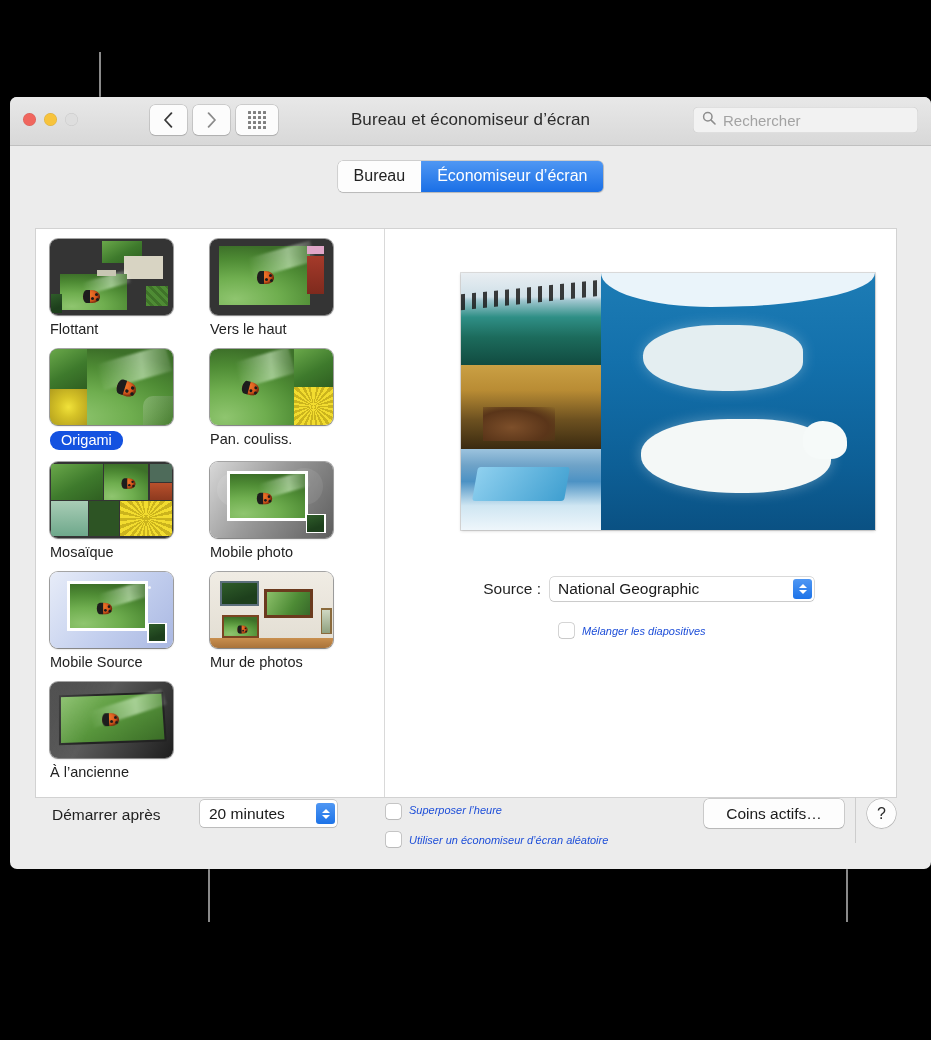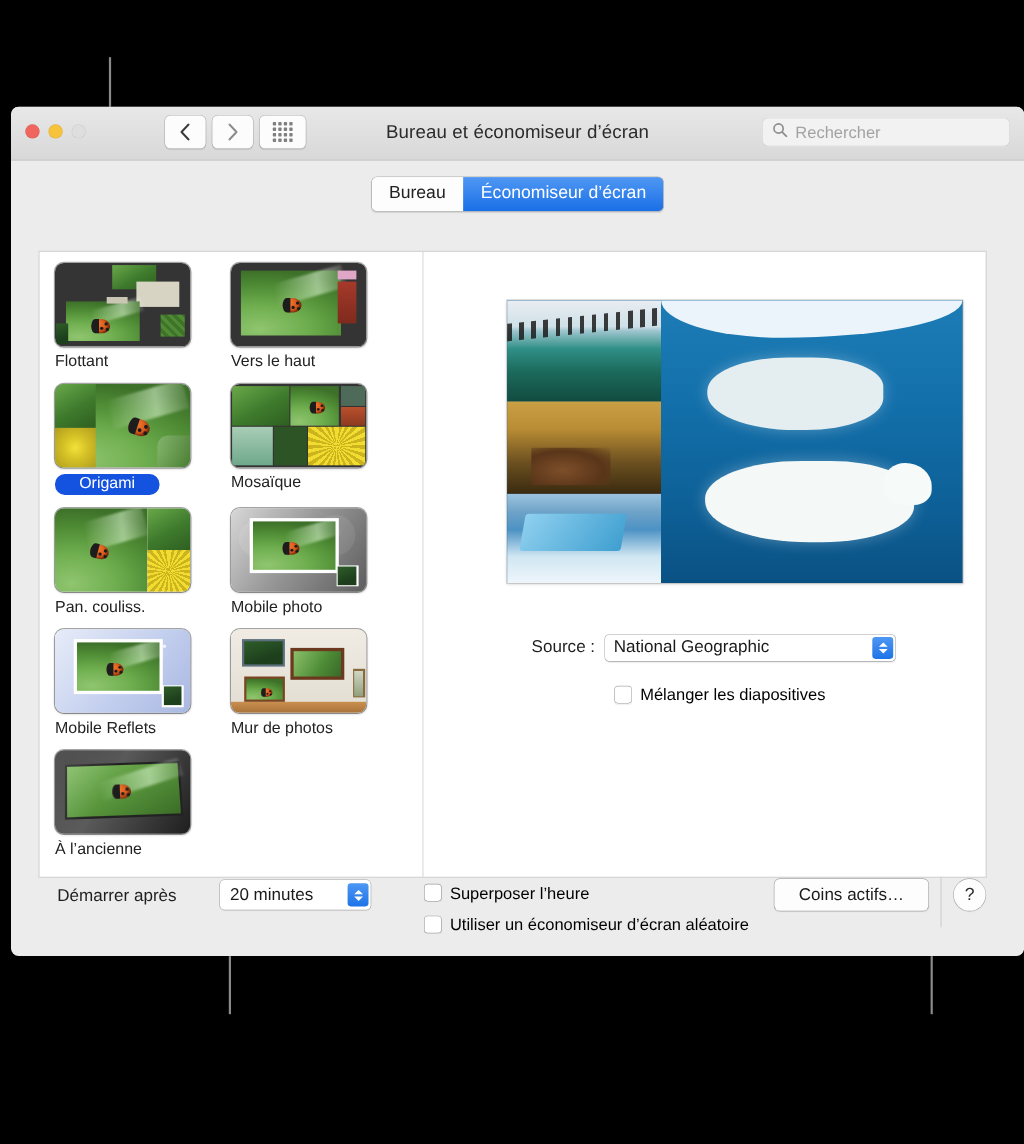--- a/index.html
+++ b/index.html
@@ -66,21 +66,21 @@
            background:#fff;box-shadow:0 0 0 1px #d2d2d2;}
   #divider{position:absolute;left:348px;top:0;width:1px;height:568px;background:#d9d9d9;}
 
   
   #sslist{position:absolute;left:0;top:0;width:348px;height:568px;overflow:hidden;}
   .ssgrid{display:grid;grid-template-columns:1fr 1fr;row-gap:12px;padding:10px 14px 0;}
   .ssitem{display:flex;flex-direction:column;align-items:flex-start;}
   .thumb{width:123px;height:76px;border-radius:8px;overflow:hidden;position:relative;
          box-shadow:0 0 0 1px rgba(0,0,0,.35),0 1px 2px rgba(0,0,0,.25);}
   .sslabel{margin-top:6px;font-size:14.5px;color:#222;white-space:nowrap;}
-  .sslabel.selected{background:#1452e0;color:#fff;border-radius:9px;padding:1px 22px 2px;}
+  .sslabel.selected{background:#1452e0;color:#fff;border-radius:9px;padding:1px 11px 2px;}
 
   
   .tb-dark{position:absolute;inset:0;background:#343434;}
   .leafA{background:linear-gradient(150deg,#6aa84a 0%,#3e7a2c 55%,#2f5f21 100%);}
   .leafB{background:linear-gradient(120deg,#8cc06a,#4d8b35 60%,#38692a);}
   .bigleaf{background:
       radial-gradient(ellipse 120% 90% at 18% 90%, #8fc56f 0%, #6fae4f 40%, #4e8b34 75%, #3d7029 100%);}
   .forest{background:linear-gradient(160deg,#2f5d2a,#1d3f1c 70%);}
   .fern{background:repeating-linear-gradient(45deg,#4e8b34 0 3px,#3f7329 3px 6px);}
   .yellowdot{background:radial-gradient(circle at 50% 50%,#f1e23a 0%,#d6c327 40%,#b09c1d 100%);}
@@ -140,21 +140,21 @@
   .stepper{position:absolute;right:2px;top:2px;width:19px;height:20px;border-radius:3px;
            background:linear-gradient(#4f97f3,#1d73e8);display:flex;flex-direction:column;
            align-items:center;justify-content:center;gap:2px;}
   .stepper i{display:block;width:0;height:0;border-left:4px solid transparent;border-right:4px solid transparent;}
   .stepper i.up{border-bottom:4px solid #fff;}
   .stepper i.dn{border-top:4px solid #fff;}
 
   #shufflerow{position:absolute;left:174px;top:394px;display:flex;align-items:center;}
   .cbox{width:15px;height:15px;border-radius:3px;background:#fff;
         box-shadow:0 0 0 .5px rgba(0,0,0,.33),0 1px 1px rgba(0,0,0,.06);}
-  .cblabel{font-size:15px;color:#000000;margin-left:8px;}
+  .cblabel{font-size:11px;color:#1d4ed8;margin-left:8px;font-style:italic;}
 
   
   #bottombar{position:absolute;left:0;right:0;top:700px;height:72px;padding-left:27px;}
   #startlabel{position:absolute;left:42px;top:9px;font-size:15.5px;color:#1f1f1f;}
   #startpopup{position:absolute;left:190px;top:3px;width:137px;height:27px;background:#fff;
               border-radius:4px;box-shadow:0 0 0 .5px rgba(0,0,0,.30),0 1px 1px rgba(0,0,0,.07);
               display:flex;align-items:center;box-sizing:border-box;}
   #startpopup .val{font-size:15.5px;color:#1a1a1a;padding-left:9px;}
   #startpopup .stepper{right:2px;top:3px;height:21px;}
 
@@ -289,44 +289,44 @@
             <div class="ladybug" style="left:55%;top:44%;transform:rotate(18deg) scale(1.15);"></div>
             <div style="position:absolute;right:0;bottom:0;width:24%;height:38%;
                         background:linear-gradient(135deg,rgba(255,255,255,.22),rgba(0,0,0,.14));
                         border-top-left-radius:10px;"></div>
           </div>
           <div class="sslabel selected">Origami</div>
         </div>
 
         <div class="ssitem">
           <div class="thumb">
+            <div style="position:absolute;left:0;top:0;width:68%;height:100%;" class="bigleaf">
+              <div class="streak" style="width:66%;right:0;"></div>
+              <div class="ladybug" style="left:38%;top:44%;transform:rotate(15deg);"></div>
+            </div>
+            <div style="position:absolute;left:68%;top:0;width:32%;height:50%;" class="leafA"></div>
+            <div style="position:absolute;left:68%;top:50%;width:32%;height:50%;" class="sunburst"></div>
+          </div>
+          <div class="sslabel">Pan. couliss.</div>
+        </div>
+
+        <div class="ssitem">
+          <div class="thumb">
             <div class="tb-dark"></div>
             <div style="position:absolute;left:1%;top:2%;width:42%;height:48%;" class="leafA"></div>
             <div style="position:absolute;left:44%;top:2%;width:36%;height:48%;" class="bigleaf">
               <div class="ladybug" style="left:36%;top:36%;transform:scale(.82);"></div>
             </div>
             <div style="position:absolute;left:81%;top:2%;width:18%;height:24%;background:#4e6b5a;"></div>
             <div style="position:absolute;left:81%;top:27%;width:18%;height:23%;" class="rust"></div>
             <div style="position:absolute;left:1%;top:51%;width:30%;height:47%;background:linear-gradient(#a9cdb6,#6ea88b);"></div>
             <div style="position:absolute;left:32%;top:51%;width:24%;height:47%;background:#2d5424;"></div>
             <div style="position:absolute;left:57%;top:51%;width:42%;height:47%;" class="sunburst"></div>
           </div>
           <div class="sslabel">Mosaïque</div>
-        </div>
-
-        <div class="ssitem">
-          <div class="thumb">
-            <div style="position:absolute;left:0;top:0;width:68%;height:100%;" class="bigleaf">
-              <div class="streak" style="width:66%;right:0;"></div>
-              <div class="ladybug" style="left:38%;top:44%;transform:rotate(15deg);"></div>
-            </div>
-            <div style="position:absolute;left:68%;top:0;width:32%;height:50%;" class="leafA"></div>
-            <div style="position:absolute;left:68%;top:50%;width:32%;height:50%;" class="sunburst"></div>
-          </div>
-          <div class="sslabel">Pan. couliss.</div>
         </div>
 
         <div class="ssitem">
           <div class="thumb" style="background:linear-gradient(125deg,#d8d8d8,#9a9a9a 45%,#5d5d5d 100%);">
             <div style="position:absolute;left:6%;top:14%;width:26%;height:44%;border-radius:50%;background:rgba(255,255,255,.10);"></div>
             <div style="position:absolute;left:62%;top:8%;width:30%;height:48%;border-radius:50%;background:rgba(255,255,255,.08);"></div>
             <div style="position:absolute;left:14%;top:12%;width:66%;height:66%;background:#fff;padding:3px;box-sizing:border-box;">
               <div style="width:100%;height:100%;position:relative;" class="bigleaf">
                 <div class="streak" style="width:64%;"></div>
                 <div class="ladybug" style="left:34%;top:40%;transform:scale(.9);"></div>
@@ -345,21 +345,21 @@
               <div style="width:100%;height:100%;position:relative;" class="bigleaf">
                 <div class="streak" style="width:64%;"></div>
                 <div class="ladybug" style="left:34%;top:40%;transform:scale(.9);"></div>
               </div>
             </div>
             <div style="position:absolute;right:5%;bottom:7%;width:16%;height:26%;background:#fff;padding:1.5px;box-sizing:border-box;">
               <div style="width:100%;height:100%;" class="forest"></div>
             </div>
             <div style="position:absolute;right:18%;top:18%;width:3px;height:3px;border-radius:50%;background:rgba(255,255,255,.8);"></div>
           </div>
-          <div class="sslabel">Mobile Reflets</div>
+          <div class="sslabel">Mobile Source</div>
         </div>
 
         <div class="ssitem">
           <div class="thumb" style="background:linear-gradient(#f0ece4,#e2ddd2);">
             <div style="position:absolute;left:0;bottom:0;width:100%;height:13%;background:linear-gradient(#c98f4e,#a9733a);"></div>
             <div style="position:absolute;left:8%;top:12%;width:32%;height:33%;background:#5c6f7c;padding:2px;box-sizing:border-box;">
               <div style="width:100%;height:100%;" class="forest"></div>
             </div>
             <div style="position:absolute;left:44%;top:22%;width:40%;height:39%;background:#6b3a1e;padding:3px;box-sizing:border-box;">
               <div style="width:100%;height:100%;" class="leafB"></div>

